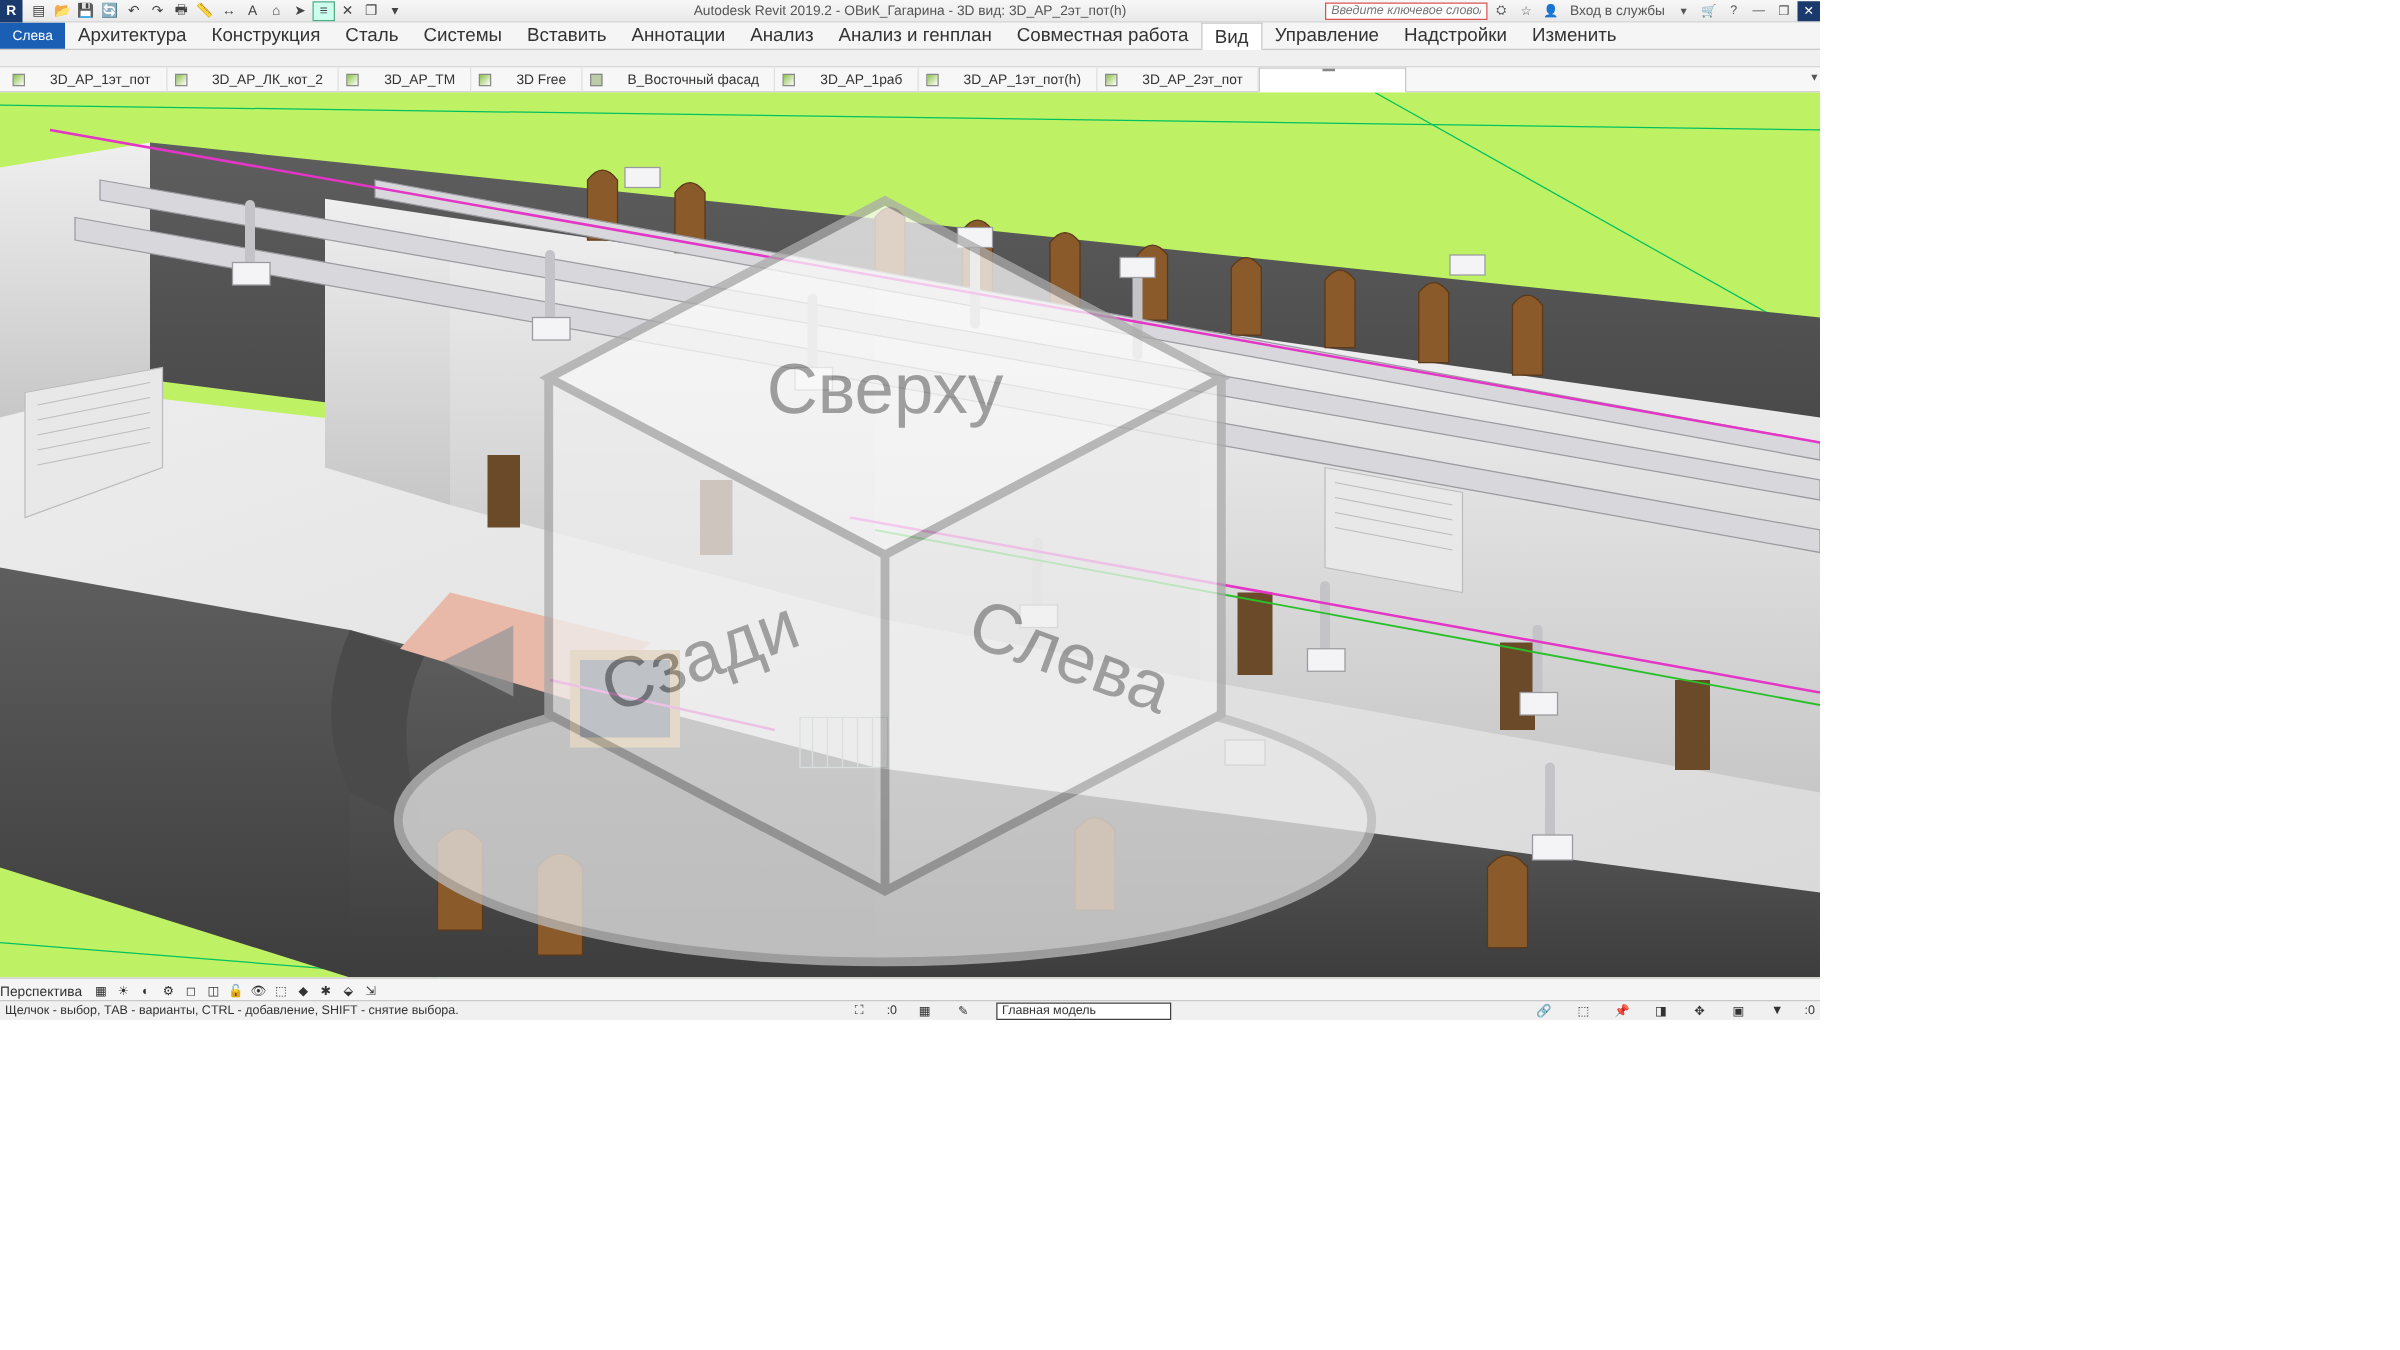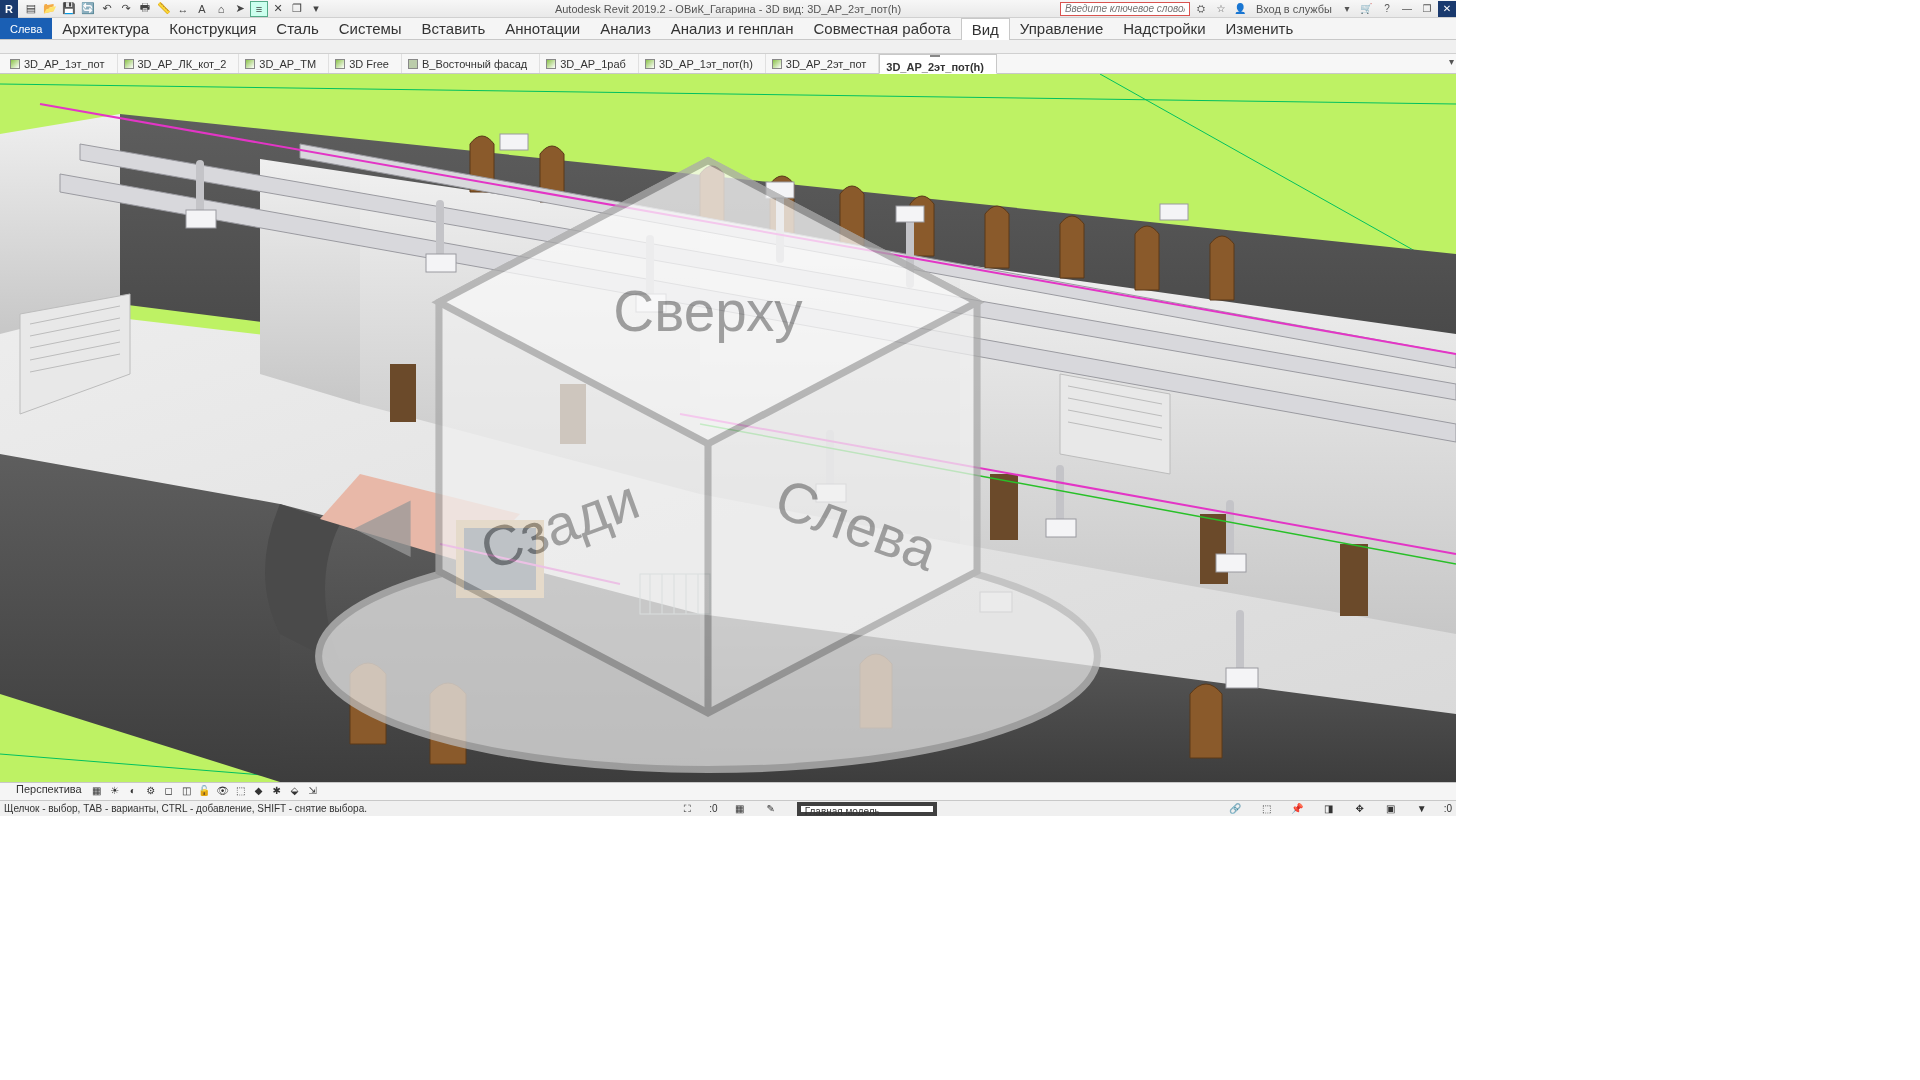--- a/index.html
+++ b/index.html
@@ -21,43 +21,43 @@
 .ribbon { height:22px; background:#f5f5f5; border-bottom:1px solid #c8c8c8; display:flex; align-items:stretch; }
 .ribbon .file { background:#1a5fb4; color:#fff; padding:0 10px; display:flex; align-items:center; font-size:11px; cursor:pointer; }
 .ribbon .tab { padding:0 10px; display:flex; align-items:center; font-size:15px; color:#333; cursor:pointer; }
 .ribbon .tab.active { background:#fff; border:1px solid #c8c8c8; border-bottom:none; margin-bottom:-1px; }
 
 
 .panelstrip { height:14px; background:#f0f0f0; border-bottom:1px solid #d0d0d0; }
 
 
 .viewtabs { height:20px; background:#f7f7f7; border-bottom:1px solid #c8c8c8; display:flex; align-items:stretch; position:relative; padding-left:4px; }
-.viewtabs .vt { display:flex; align-items:center; padding:0 12px 0 6px; font-size:11px; color:#333; cursor:pointer; border-right:1px solid #e0e0e0; gap:4px; }
+.viewtabs .vt { display:flex; align-items:center; padding:0 12px 0 6px; font-size:11px; color:#333; cursor:pointer; border-right:1px solid #e0e0e0; gap:20px; }
 .viewtabs .vt .cube { width:10px; height:10px; background:linear-gradient(135deg,#8bc34a,#fff); border:1px solid #888; }
 .viewtabs .vt .house { width:10px; height:10px; background:#bca; border:1px solid #888; }
 .viewtabs .vt.active { background:#fff; font-weight:bold; border:1px solid #c8c8c8; border-bottom:1px solid #fff; margin-bottom:-1px;flex-direction:column; }
 .viewtabs .vt .x { margin-left:4px; color:#666; font-size:10px; }
 .viewtabs .overflow { position:absolute; right:2px; top:2px; font-size:10px; color:#555; cursor:pointer; }
 
 
 .viewport { position:absolute; left:0; right:0; top:74px; bottom:34px; background:#bef264; overflow:hidden;text-align:center; }
 .viewport svg { width:100%; height:100%; display:block; }
 .viewcube { position:absolute; top:30px; right:20px; width:105px; height:90px; opacity:0.75; cursor:pointer; }
 
 
-.vcbar { position:absolute; left:0; right:0; bottom:16px; height:18px; background:#f5f5f5; border-top:1px solid #c8c8c8; display:flex; align-items:flex-start; padding:0 16px; font-size:11px; color:#333; }
+.vcbar { position:absolute; left:0; right:0; bottom:16px; height:18px; background:#f5f5f5; border-top:1px solid #c8c8c8; display:flex; align-items:flex-end; padding:0 0; font-size:11px; color:#333; }
 .vcbar .lbl { margin-right:6px; }
 .vcbar .vico { width:16px; height:14px; margin:0 1px; display:flex; align-items:center; justify-content:center; font-size:10px; cursor:pointer; }
 
 
 .status { position:absolute; left:0; right:0; bottom:0; height:16px; background:#f0f0f0; border-top:1px solid #c8c8c8; display:flex; align-items:center; padding:0 4px; font-size:10px; color:#333;gap:13px; }
 .status .msg { flex:0 0 auto; }
 .status .spacer { flex:1; }
 .status .sico { width:16px; height:14px; display:flex; align-items:center; justify-content:center; font-size:10px; cursor:pointer; margin:0 1px; }
-.status .sel { border:4px solid #404040; background:#fff; padding:0 4px; height:14px; line-height:12px; font-size:10px; margin:0 4px; min-width:140px; }
+.status .sel { border:1px solid #404040; background:#fff; padding:0 4px; height:14px; line-height:12px; font-size:10px; margin:0 4px; min-width:140px; }
 </style>
 </head>
 <body>
 
 <div class="titlebar">
   <div class="logo">R</div>
   <div class="qat">
     <div class="ico">▤</div>
     <div class="ico">📂</div>
     <div class="ico">💾</div>

